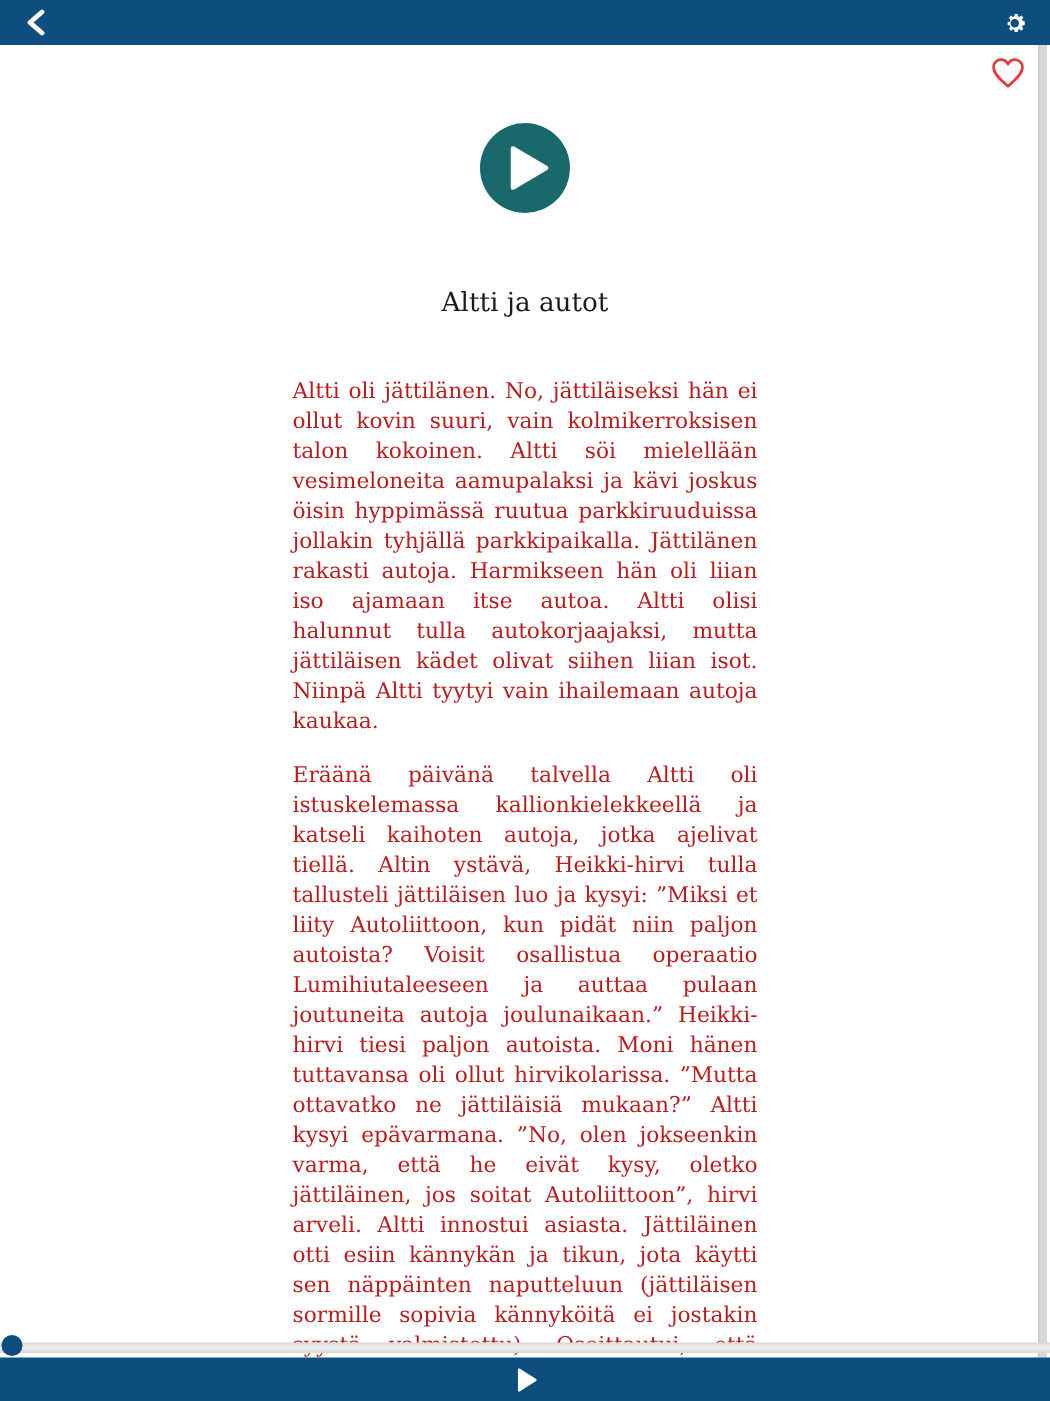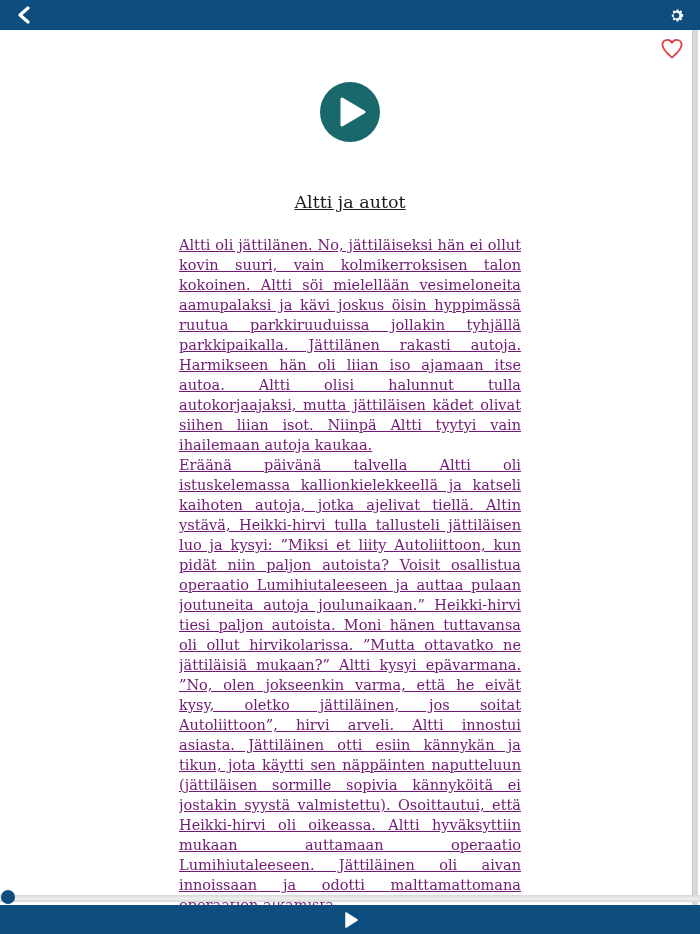--- a/index.html
+++ b/index.html
@@ -23,29 +23,29 @@
   .fav{position:absolute;top:36px;right:15px;width:26px;height:25px;z-index:20;cursor:pointer;background:none;border:none;padding:0;}
   
   .play-circle{
     position:absolute;top:82px;left:320px;width:60px;height:60px;border-radius:50%;
     background:#19696C;display:flex;align-items:center;justify-content:center;
     cursor:pointer;border:none;padding:0;z-index:10;
   }
   
   .title{
     position:absolute;top:192px;left:0;width:700px;text-align:center;
-    font-size:17.5px;color:#1c1c1c;font-weight:500;z-index:5;text-decoration:underline;
+    font-size:17.5px;color:#1c1c1c;font-weight:500;z-index:5;
   }
   
   .text-clip{
     position:absolute;top:235px;left:179px;width:342px;height:670px;
     overflow:hidden;z-index:5;
   }
   .text-clip p{
-    margin:0;text-align:justify;font-size:14.5px;line-height:20px;color:#701a75;text-decoration:underline;
+    margin:16px;text-align:justify;font-size:14.5px;line-height:20px;color:#b91c1c;
   }
   
   .slider{
     position:absolute;left:0;right:0;top:895px;height:7px;
     background:linear-gradient(#d7d7d7,#efefef 50%,#d7d7d7);z-index:40;cursor:pointer;
   }
   .slider-thumb{
     position:absolute;left:1px;top:-5px;width:14px;height:14px;border-radius:50%;
     background:#0E4E7E;cursor:pointer;
   }

